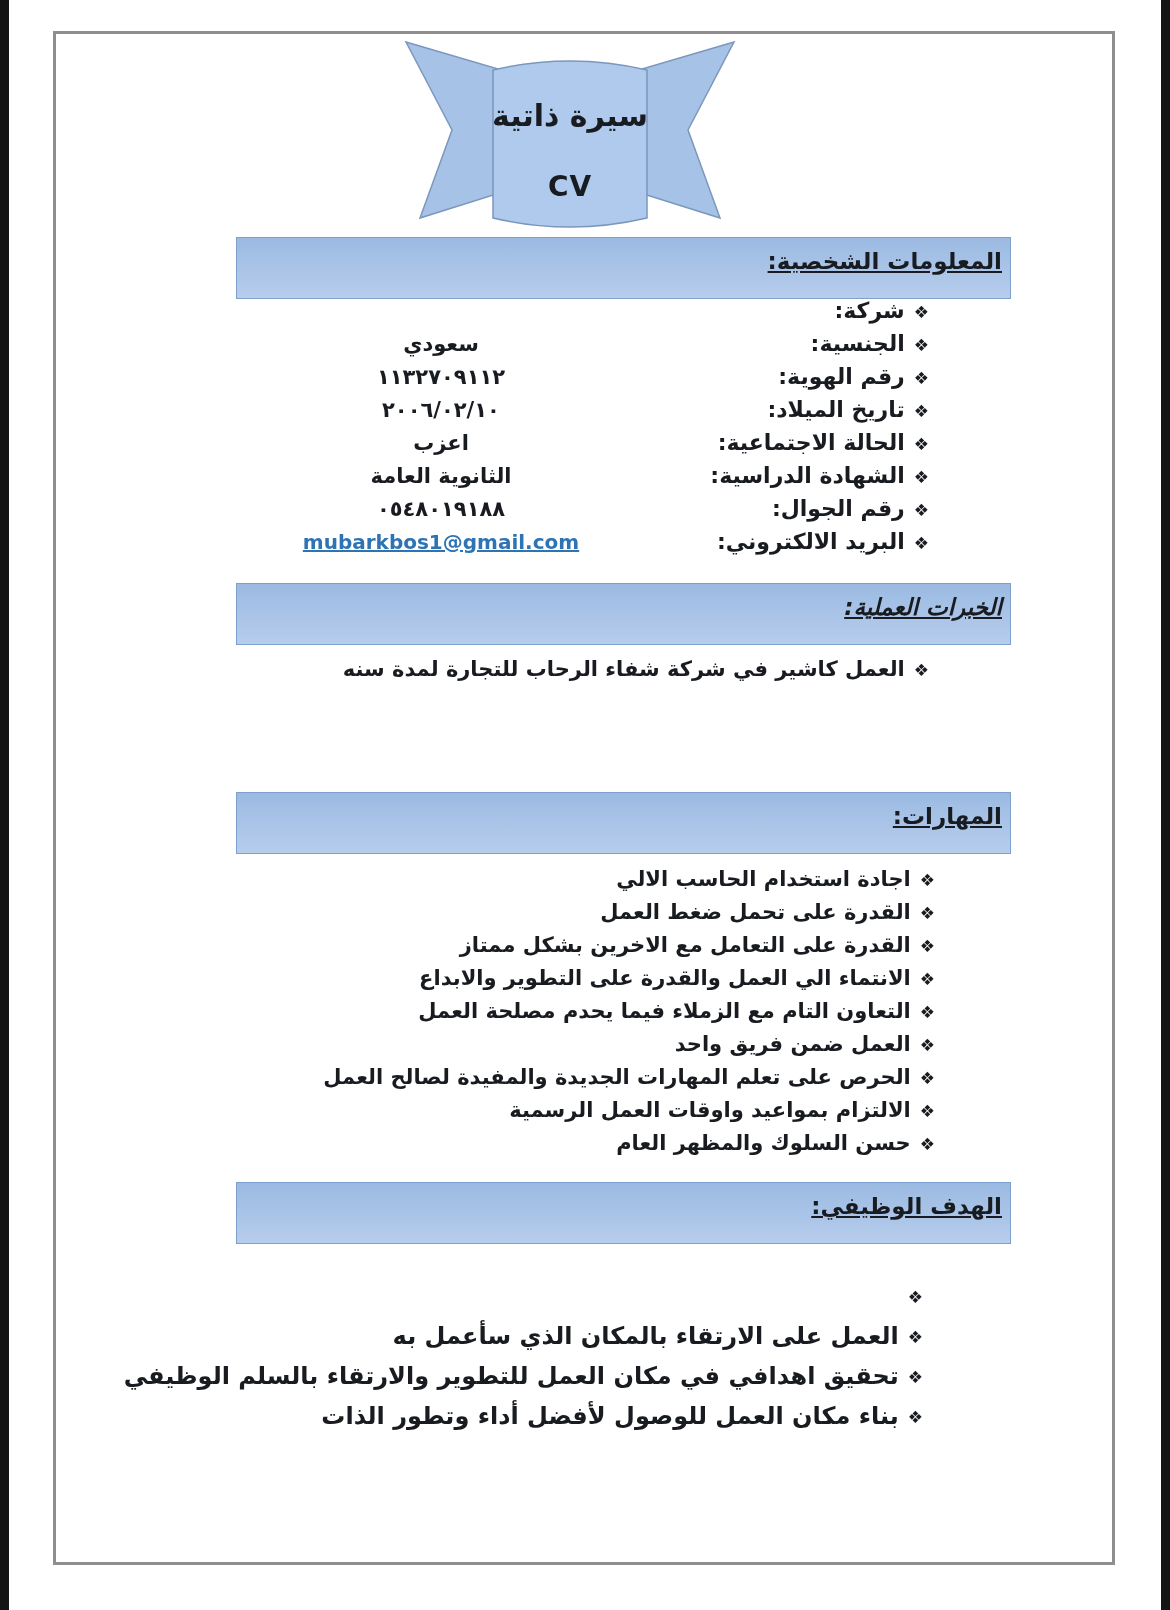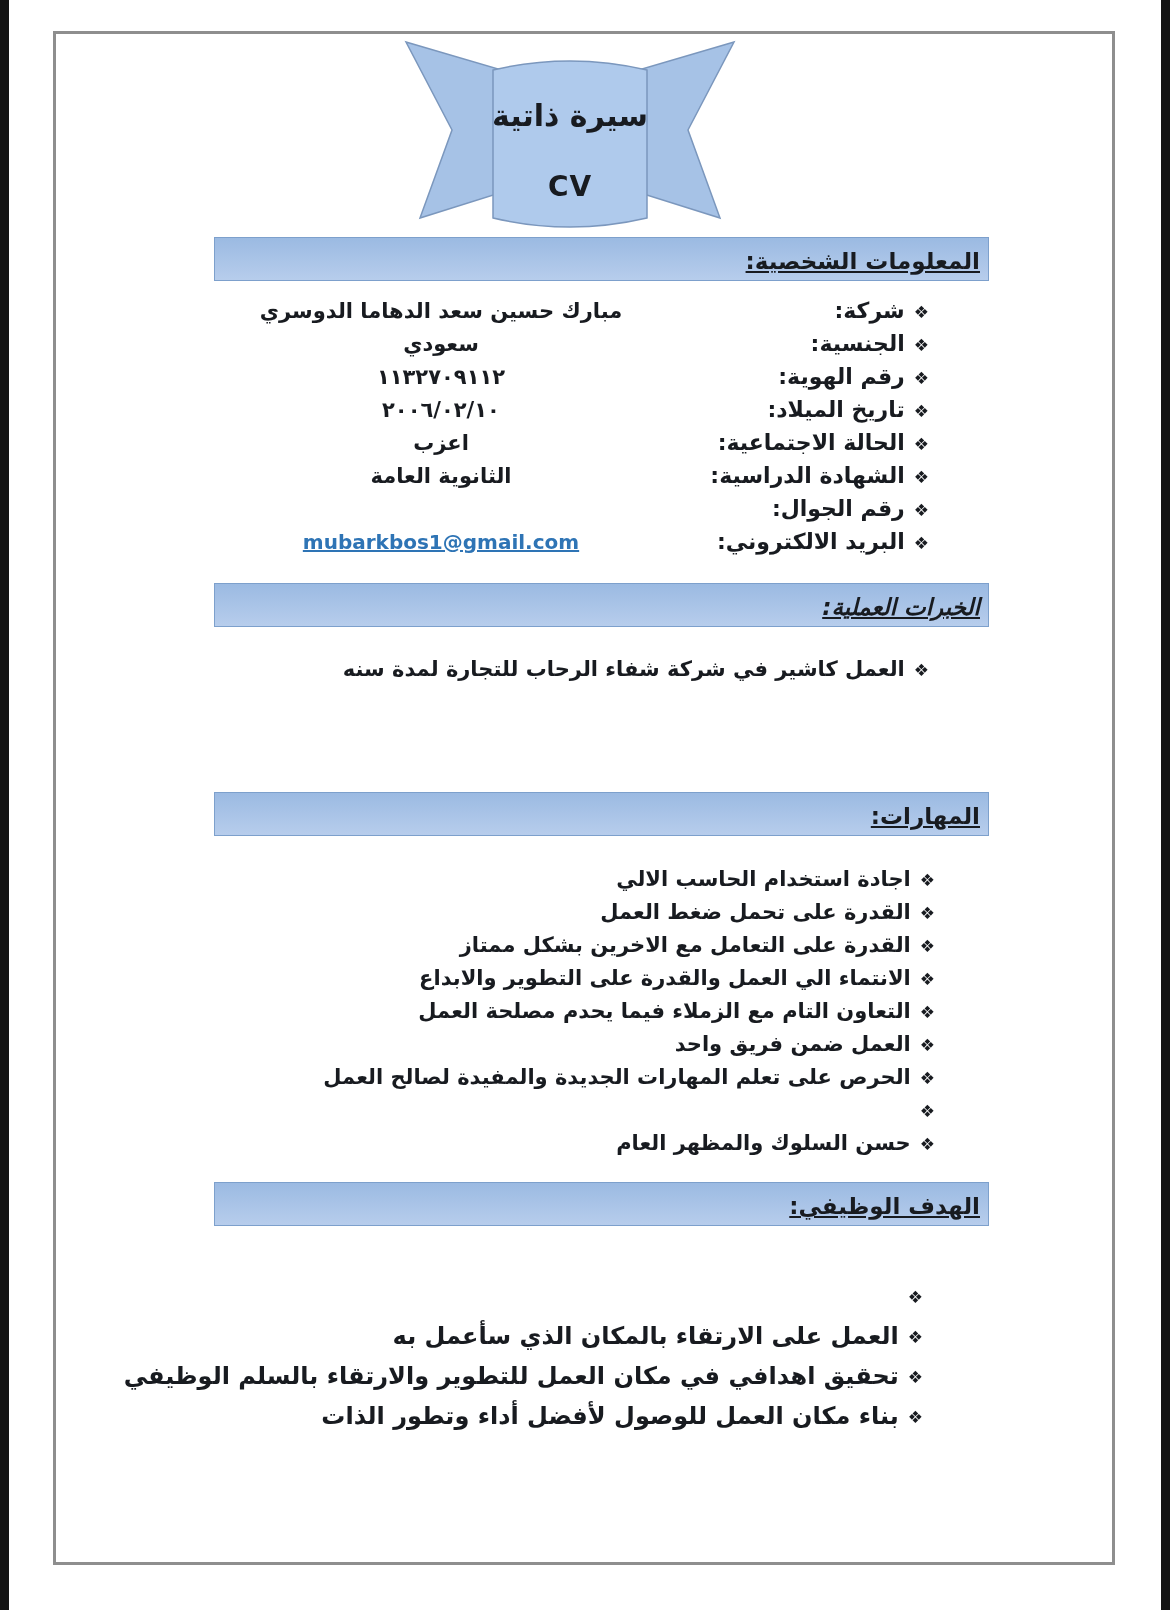--- a/index.html
+++ b/index.html
@@ -21,21 +21,21 @@
     border:3px solid var(--frame); background:#fff;
   }
   
   .banner { position:absolute; left:344px; top:2px; width:340px; height:196px; }
   .banner svg { position:absolute; left:0; top:0; }
   .banner-text { position:absolute; width:100%; text-align:center; color:var(--ink); font-weight:bold; }
   .banner-ar { top:62px; font-size:30px; }
   .banner-en { top:134px; font-size:28px; letter-spacing:1px; }
   
   .bar {
-    position:absolute; left:158px; width:775px; height:44px;
+    position:absolute; left:180px; width:775px; height:62px;
     background:linear-gradient(180deg, var(--bar-top), var(--bar-bottom));
     border:1px solid var(--bar-border);
   }
   .bar .title {
     position:absolute; right:4px; top:0; height:46px; line-height:46px;
     direction:rtl; font-size:23px; font-weight:bold; color:var(--ink);
     text-decoration:underline; padding:0 4px; white-space:nowrap;
   }
   
   .list { position:absolute; direction:rtl; color:var(--ink); }
@@ -77,21 +77,20 @@
     <div class="title">المعلومات الشخصية:</div>
   </div>
 
   <div class="list info-list">
 
       <div class="row info-row">
         <div class="info-label-wrap">
           <span class="bullet">❖</span>
           <span>شركة:</span>
         </div>
-        <div class="info-value">مبارك حسين سعد الدهاما الدوسري</div>
       </div>
 
       <div class="row info-row">
         <div class="info-label-wrap">
           <span class="bullet">❖</span>
           <span>الجنسية:</span>
         </div>
         <div class="info-value">سعودي</div>
       </div>
 
@@ -125,20 +124,21 @@
           <span>الشهادة الدراسية:</span>
         </div>
         <div class="info-value">الثانوية العامة</div>
       </div>
 
       <div class="row info-row">
         <div class="info-label-wrap">
           <span class="bullet">❖</span>
           <span>رقم الجوال:</span>
         </div>
+        <div class="info-value">٠٥٤٨٠١٩١٨٨</div>
       </div>
     </div>
   <div class="list info-list" style="top:491px;">
     <div class="row info-row">
       <div class="info-label-wrap">
         <span class="bullet">❖</span>
         <span>البريد الالكتروني:</span>
       </div>
       <div class="info-value">
         <span class="email-link">mubarkbos1@gmail.com</span>
@@ -192,20 +192,21 @@
         <span>العمل ضمن فريق واحد</span>
       </div>
 
       <div class="row skill-row">
         <span class="bullet">❖</span>
         <span>الحرص على تعلم المهارات الجديدة والمفيدة لصالح العمل</span>
       </div>
 
       <div class="row skill-row">
         <span class="bullet">❖</span>
+        <span>الالتزام بمواعيد واوقات العمل الرسمية</span>
       </div>
 
       <div class="row skill-row">
         <span class="bullet">❖</span>
         <span>حسن السلوك والمظهر العام</span>
       </div>
     </div>
 
   <div class="bar" style="top:1148px;">
     <div class="title">الهدف الوظيفي:</div>

